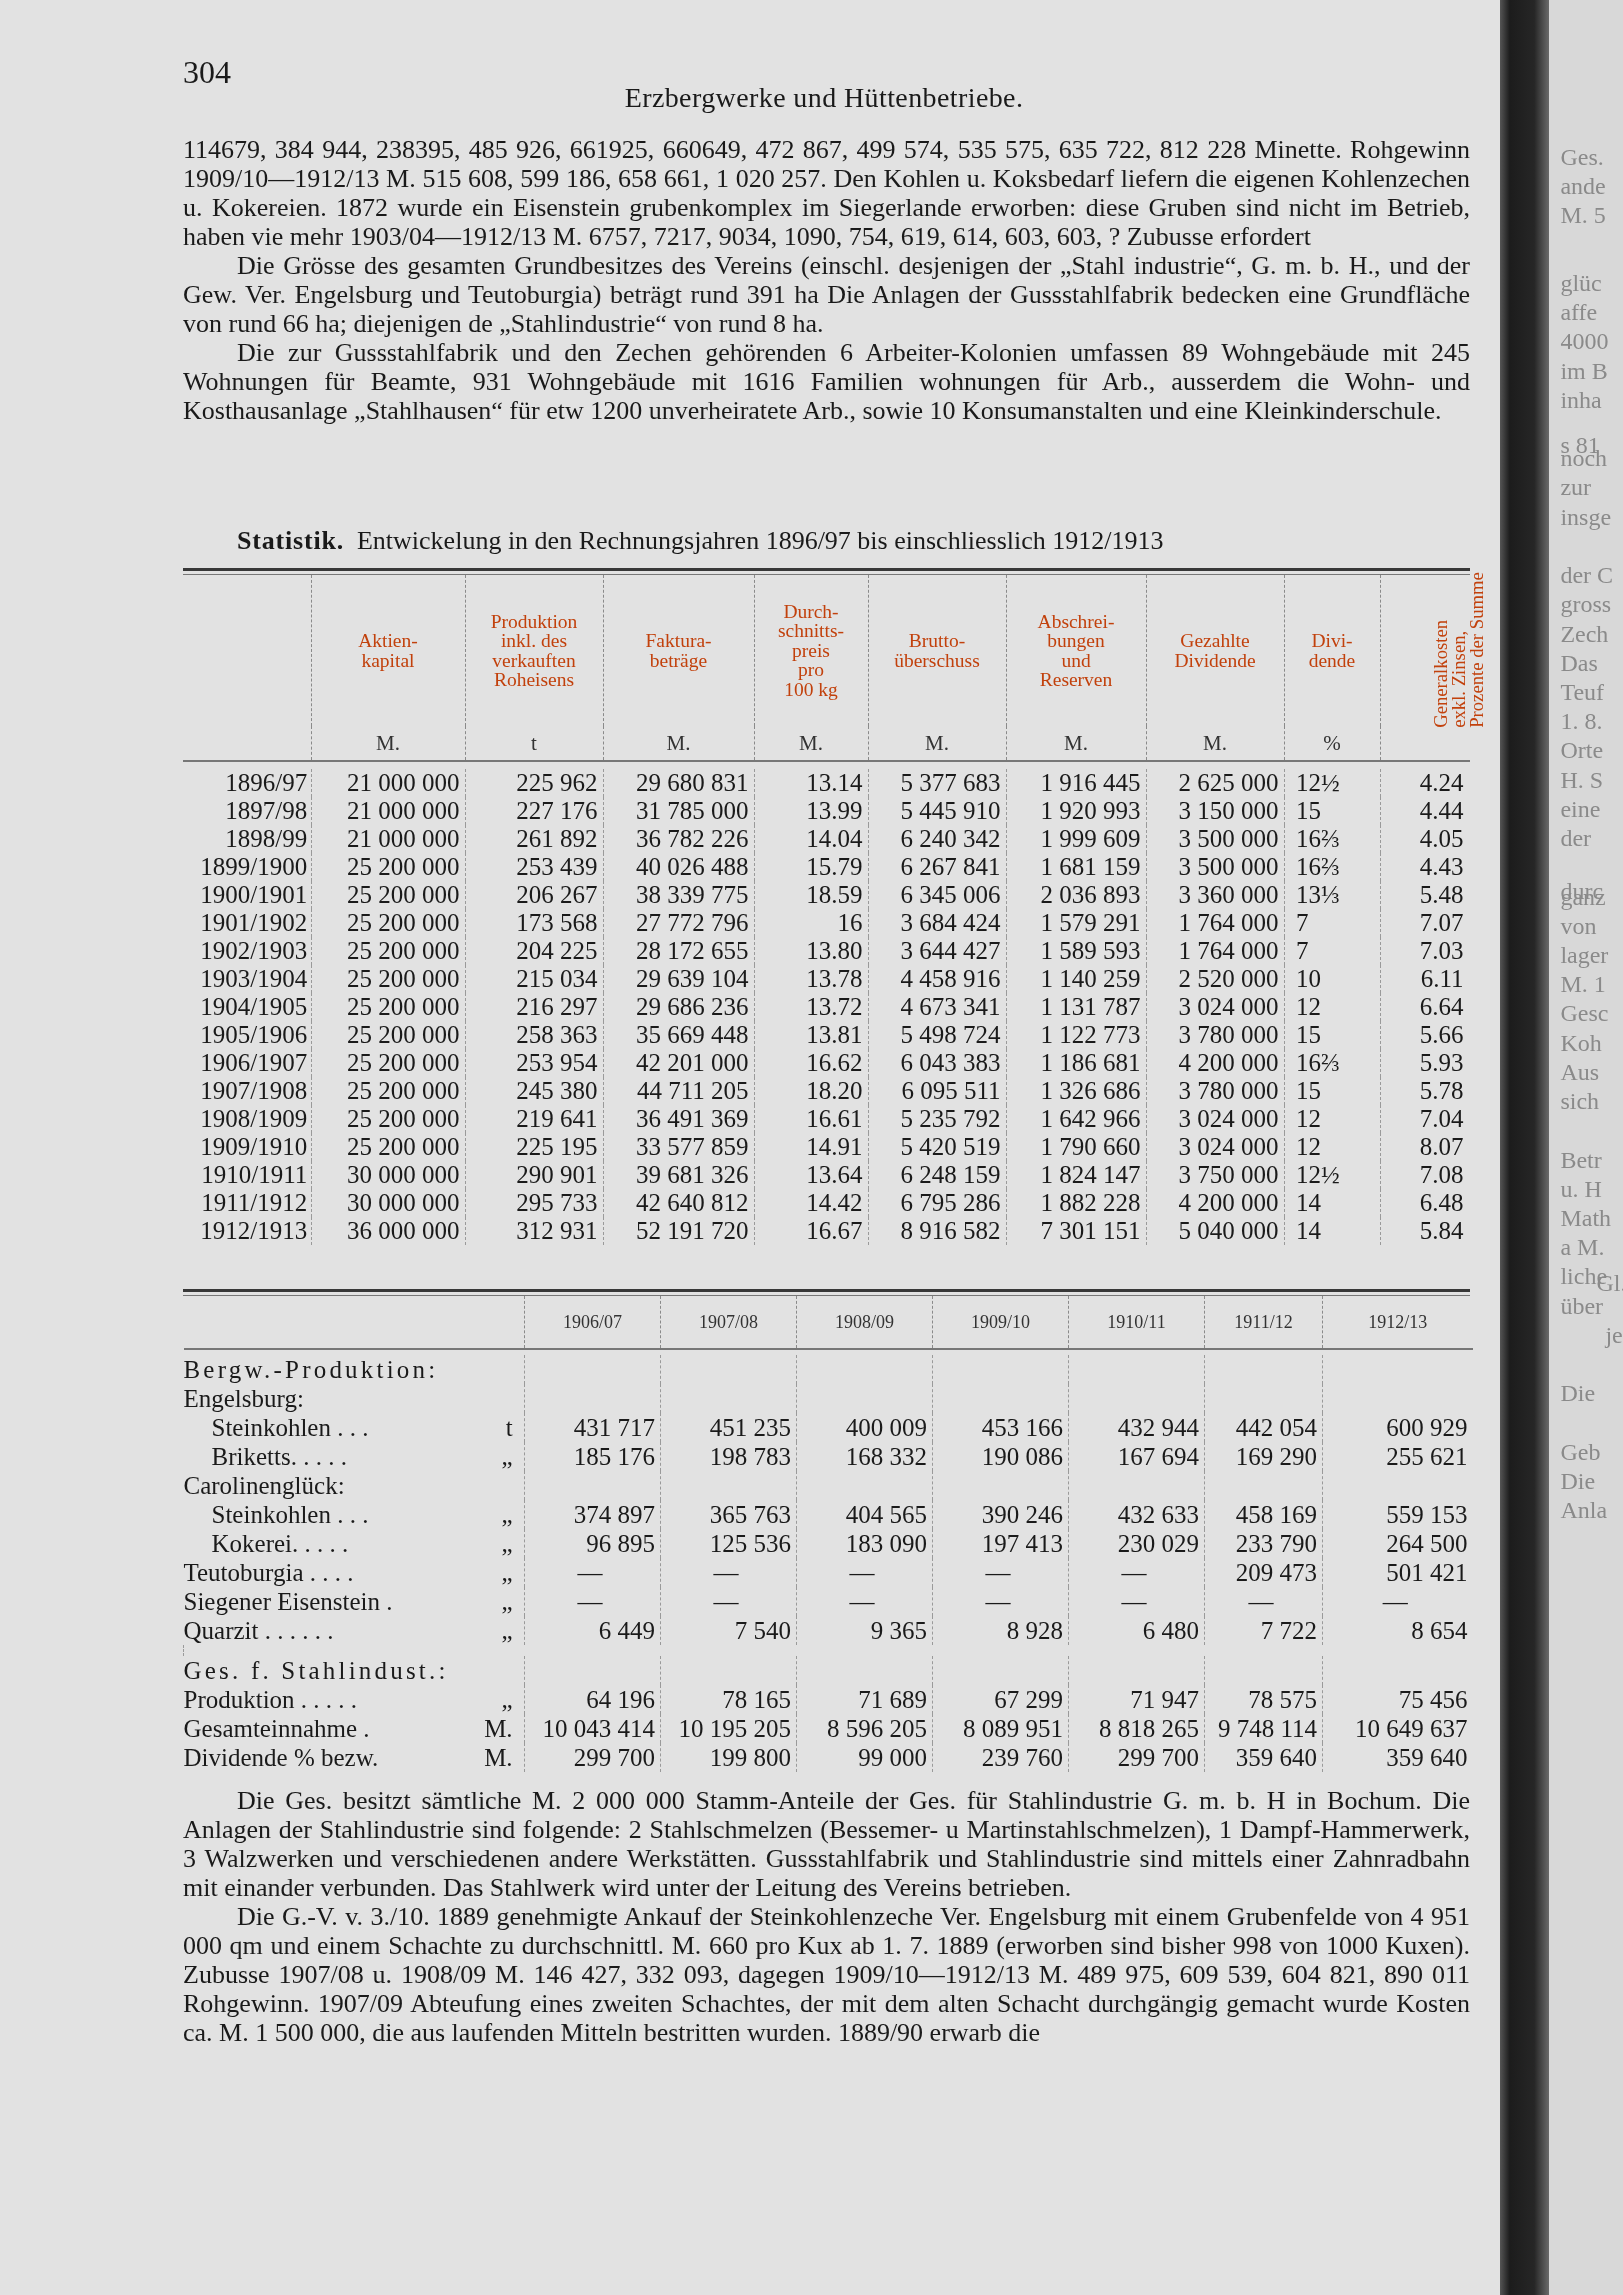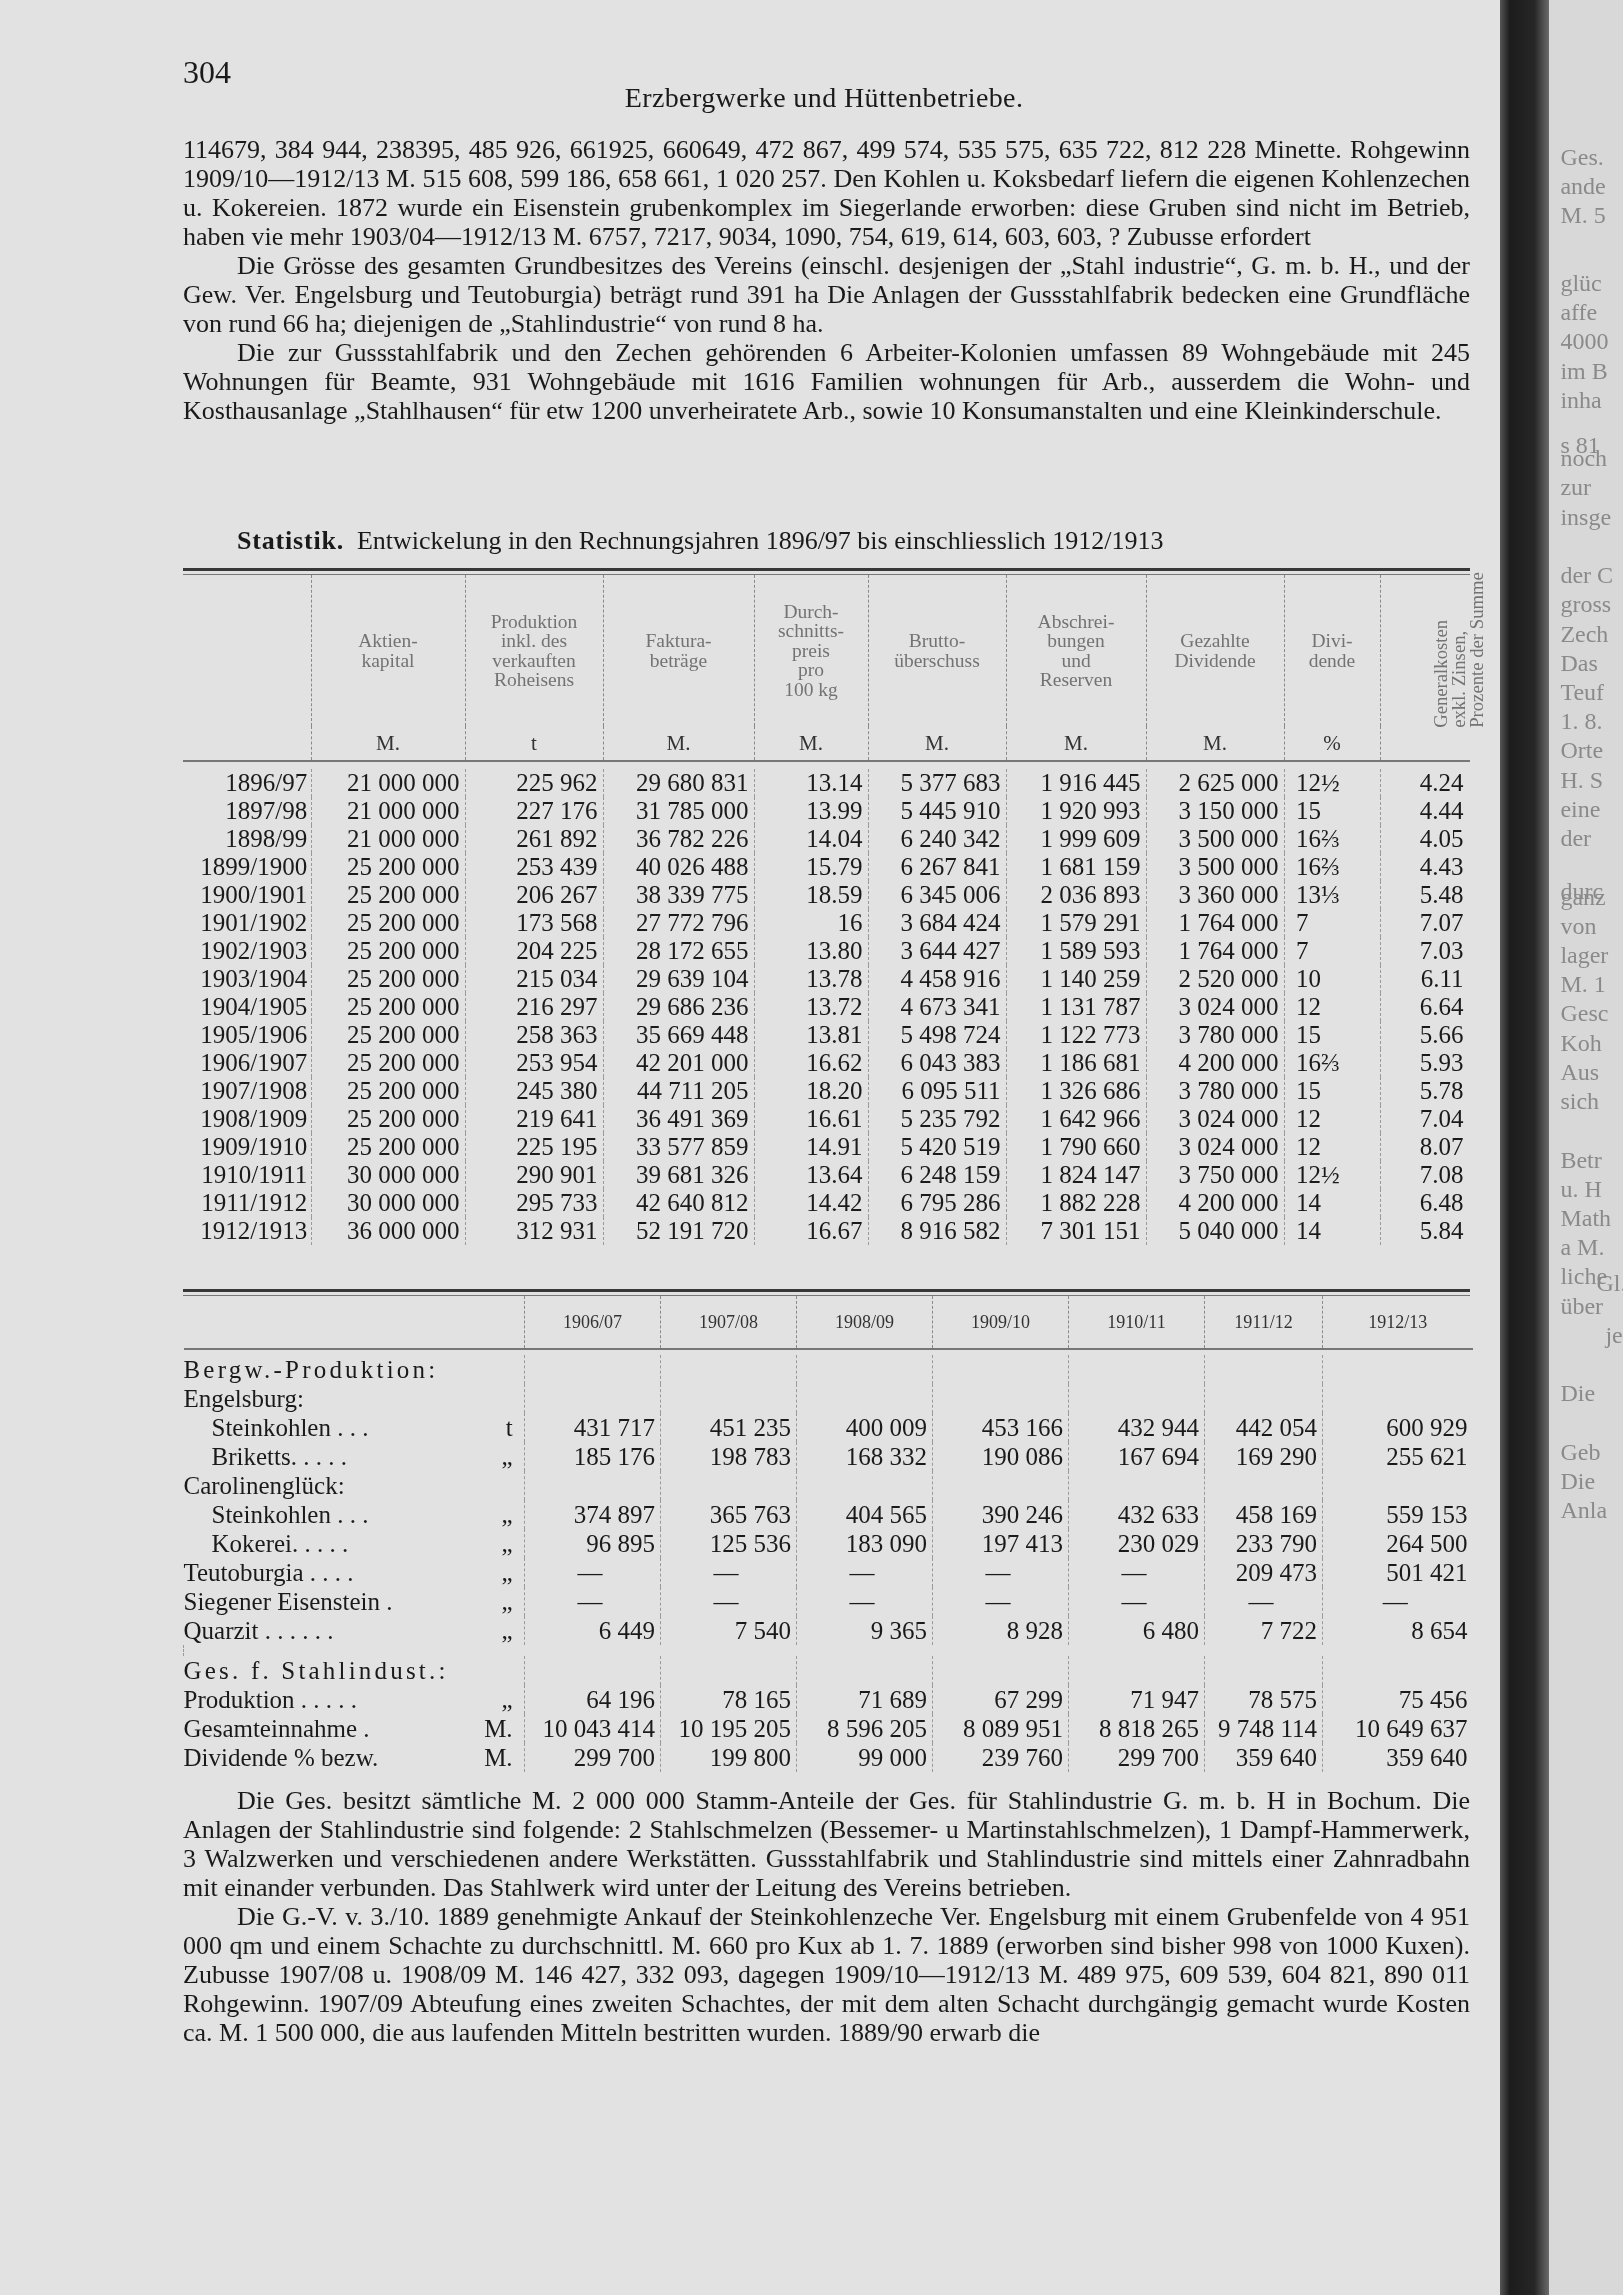--- a/index.html
+++ b/index.html
@@ -17,21 +17,21 @@
   .para p{margin:0;}
   .para p.indent{text-indent:54px;}
   .stat-title{position:absolute;left:237px;top:526px;font-size:26px;white-space:nowrap;}
   .stat-title b{letter-spacing:0.8px;}
   
   .t1{position:absolute;left:183px;top:568px;width:1287px;}
   .rule-thick{height:3.2px;background:#1a1a1a;opacity:.85;}
   .rule-thin{height:0.8px;background:#777;margin-top:3.2px;}
   .t1 table{border-collapse:collapse;width:100%;table-layout:fixed;}
   .t1 th{font-weight:normal;font-size:19.5px;line-height:19.5px;text-align:center;vertical-align:middle;
-         border-left:0.8px dashed #8a8a8a;padding:0;height:151px;color:#737373;}
+         border-left:0.8px dashed #8a8a8a;padding:0;height:151px;color:#c2410c;}
   .t1 th.first{border-left:none;}
   .t1 .unitrow td{font-size:21px;text-align:center;border-left:0.8px dashed #8a8a8a;height:32px;color:#333;}
   .t1 .unitrow td.first{border-left:none;}
   .t1 .sep td{height:0;border-top:0.8px solid #777;padding:0;}
   .t1 .sep2 td{height:6.5px;border-top:0.8px solid #777;padding:0;}
   .t1 tbody td{font-size:25px;line-height:28px;height:28px;padding:0 4.9px;white-space:nowrap;
                border-left:0.8px dashed #9a9a9a;text-align:right;}
   .t1 tbody td.yr{border-left:none;text-align:right;padding-right:3.2px;}
   .t1 tbody td.div{text-align:left;padding-left:11.4px;}
   .t1 tbody td.gen{text-align:right;padding-right:6.5px;}

